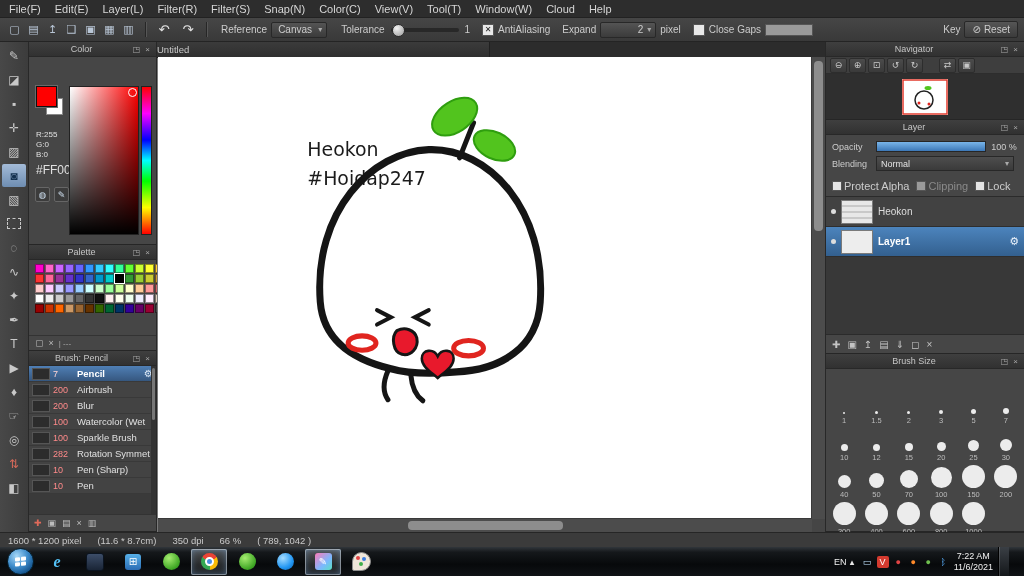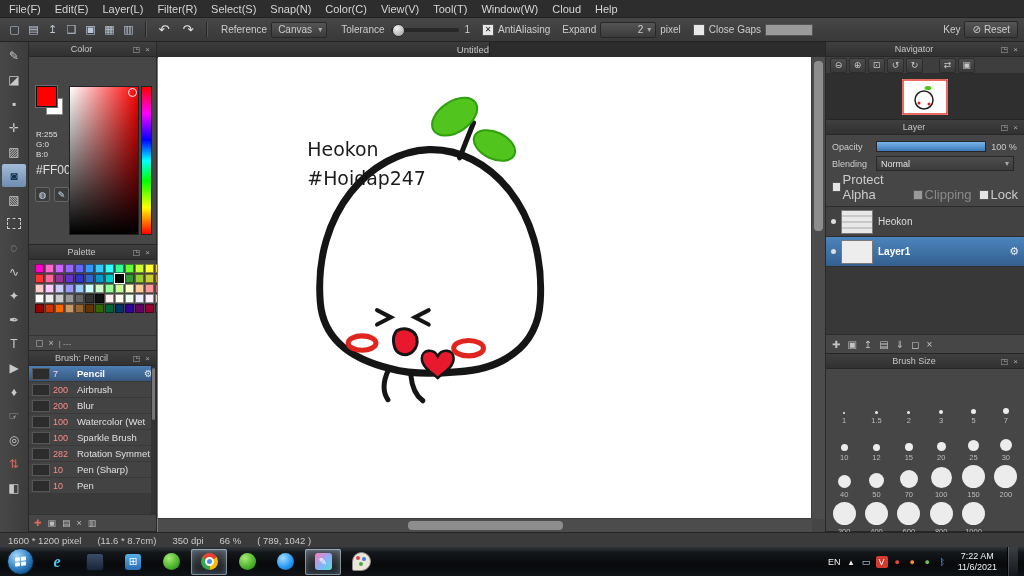--- a/index.html
+++ b/index.html
@@ -95,21 +95,21 @@
   .brush-row.selected .brush-name{color:#fff;font-weight:bold;}
   .brush-gear{color:#dce8f5;font-size:10px;}
   .brush-scroll{position:absolute;right:0;top:0;width:5px;height:100%;background:#333;}
   .brush-scroll i{position:absolute;top:2px;left:1px;width:3px;height:52px;background:#777;border-radius:2px;display:block;}
   .brush-footer{height:16px;flex:none;border-top:1px solid #333;display:flex;align-items:center;gap:6px;padding:0 5px;}
   .bficon{font-size:9px;color:#bdbdbd;}
 
   
   #canvas-area{flex:1;min-width:0;position:relative;background:#7a7a7a;}
   .canvas-tabbar{height:15px;background:#2c2c2c;border-bottom:1px solid #1d1d1d;display:flex;}
-  .canvas-tab{width:332px;display:flex;align-items:center;justify-content:flex-end;font-size:9.5px;color:#c9c9c9;
+  .canvas-tab{width:332px;display:flex;align-items:center;justify-content:flex-start;font-size:9.5px;color:#c9c9c9;
     background:linear-gradient(#3b3b3b,#2f2f2f);border-right:1px solid #202020;}
   .canvas-white{position:absolute;left:1px;top:15px;right:13px;bottom:13px;background:#fff;overflow:hidden;}
   .canvas-white svg{display:block;width:100%;height:100%;}
   .ctext{font-family:"DejaVu Sans",sans-serif;font-size:19px;fill:#1b1b1b;}
   .vscroll{position:absolute;top:15px;right:0;width:13px;bottom:13px;background:#4c4c4c;border-left:1px solid #3a3a3a;}
   .vscroll i{position:absolute;top:4px;left:2px;right:2px;height:170px;background:#8d8d8d;border-radius:4px;display:block;}
   .hscroll{position:absolute;left:1px;right:13px;bottom:0;height:13px;background:#4c4c4c;border-top:1px solid #3a3a3a;}
   .hscroll i{position:absolute;left:250px;top:2px;bottom:2px;width:155px;background:#8d8d8d;border-radius:4px;display:block;}
   .scroll-corner{position:absolute;right:0;bottom:0;width:13px;height:13px;background:#454545;}
 
@@ -125,21 +125,21 @@
 
   #layer-panel{height:233px;flex:none;}
   .layer-controls{padding:3px 6px 0;font-size:9px;color:#ccc;}
   .lrow{display:flex;align-items:center;height:17px;}
   .llabel{width:40px;flex:none;}
   .lvalue{width:28px;flex:none;text-align:center;}
   .lslider{flex:1;height:9px;background:#303030;border:1px solid #262626;position:relative;margin:0 4px;}
   .lslider i{position:absolute;inset:0;background:linear-gradient(#79b5e9,#3c78b8);display:block;}
   .blend-select{flex:1;margin:0 4px;height:13px;display:flex;align-items:center;justify-content:space-between;
     padding:0 4px;background:linear-gradient(#4e4e4e,#3a3a3a);border:1px solid #282828;font-size:9px;color:#e2e2e2;}
-  .layer-checks{display:flex;gap:7px;padding:0 6px 4px;font-size:13px;color:#ccc;align-items:flex-end;}
+  .layer-checks{display:flex;gap:7px;padding:8px 6px 4px;font-size:11px;color:#ccc;align-items:flex-start;}
   .lcheck{display:flex;align-items:center;gap:2px;}
   .lcheck .box{width:8px;height:8px;background:#e4e4e4;border:1px solid #555;display:inline-block;}
   .lcheck.disabled{color:#8a8a8a;}
   .lcheck.disabled .box{background:#9a9a9a;}
   .layer-list{flex:1;background:#383838;border-top:1px solid #2b2b2b;overflow:hidden;}
   .layer-row{height:29px;display:flex;align-items:center;gap:5px;padding:0 5px;background:#424242;
     border-bottom:1px solid #2e2e2e;font-size:10px;color:#ddd;}
   .layer-row.selected{background:linear-gradient(#4c84bd,#33608f);color:#fff;font-weight:bold;}
   .layer-eye{width:5px;height:5px;border-radius:50%;background:#ddd;flex:none;}
   .layer-thumb{width:30px;height:22px;background:#ededed;border:1px solid #7a7a7a;flex:none;}
@@ -178,40 +178,40 @@
   .app-chrome{width:17px;height:17px;border-radius:50%;position:relative;
     background:conic-gradient(from -60deg,#ea4335 0 120deg,#fbbc05 0 240deg,#34a853 0 360deg);}
   .app-chrome::after{content:"";position:absolute;inset:4px;border-radius:50%;background:#4a90e2;border:2px solid #fff;}
   .app-blue{width:17px;height:17px;border-radius:50%;background:radial-gradient(circle at 35% 30%,#a5dcff,#2196f3 60%,#0d5ea8);}
   .app-medibang{width:17px;height:17px;border-radius:3px;color:#fff;font-size:10px;display:flex;align-items:center;justify-content:center;
     background:linear-gradient(135deg,#ff7ab8,#7ab8ff 60%,#5ae0c0);}
   .app-palette{width:17px;height:17px;border-radius:50% 50% 50% 2px;background:#efe6da;border:1px solid #8d8d8d;
     position:relative;}
   .app-palette::after{content:"";position:absolute;left:3px;top:3px;width:4px;height:4px;border-radius:50%;background:#e04444;
     box-shadow:6px 1px 0 #3a7de0,3px 6px 0 #3fae4a;}
-  .tray{margin-left:auto;display:flex;align-items:center;gap:5px;height:100%;padding-right:6px;}
+  .tray{margin-left:auto;display:flex;align-items:center;height:100%;padding-right:15px;}
   .tray-lang{font-size:9px;color:#f0f0f0;}
   .tray-icon{height:12px;min-width:11px;display:flex;align-items:center;justify-content:center;font-size:9px;border-radius:2px;}
   .tray-clock{text-align:center;font-size:9px;color:#f0f0f0;line-height:11px;padding:0 5px;}
   .show-desktop{width:10px;height:29px;background:linear-gradient(#3a3f45,#14171a);
     border-left:1px solid #000;box-shadow:inset 1px 0 0 rgba(255,255,255,.18);}
 </style>
 </head>
 <body>
 
 <div id="screen">
 
 
   <div id="menubar">
     <span style="display:flex;">
         <span class="menu-item">File(F)</span>
         <span class="menu-item">Edit(E)</span>
         <span class="menu-item">Layer(L)</span>
         <span class="menu-item">Filter(R)</span>
-        <span class="menu-item">Select(S)</span>
+        <span class="menu-item">Filter(S)</span>
         <span class="menu-item">Snap(N)</span>
         <span class="menu-item">Color(C)</span>
         <span class="menu-item">View(V)</span>
         <span class="menu-item">Tool(T)</span>
         <span class="menu-item">Window(W)</span>
         <span class="menu-item">Cloud</span>
         <span class="menu-item">Help</span>
       </span>
   </div>
 

